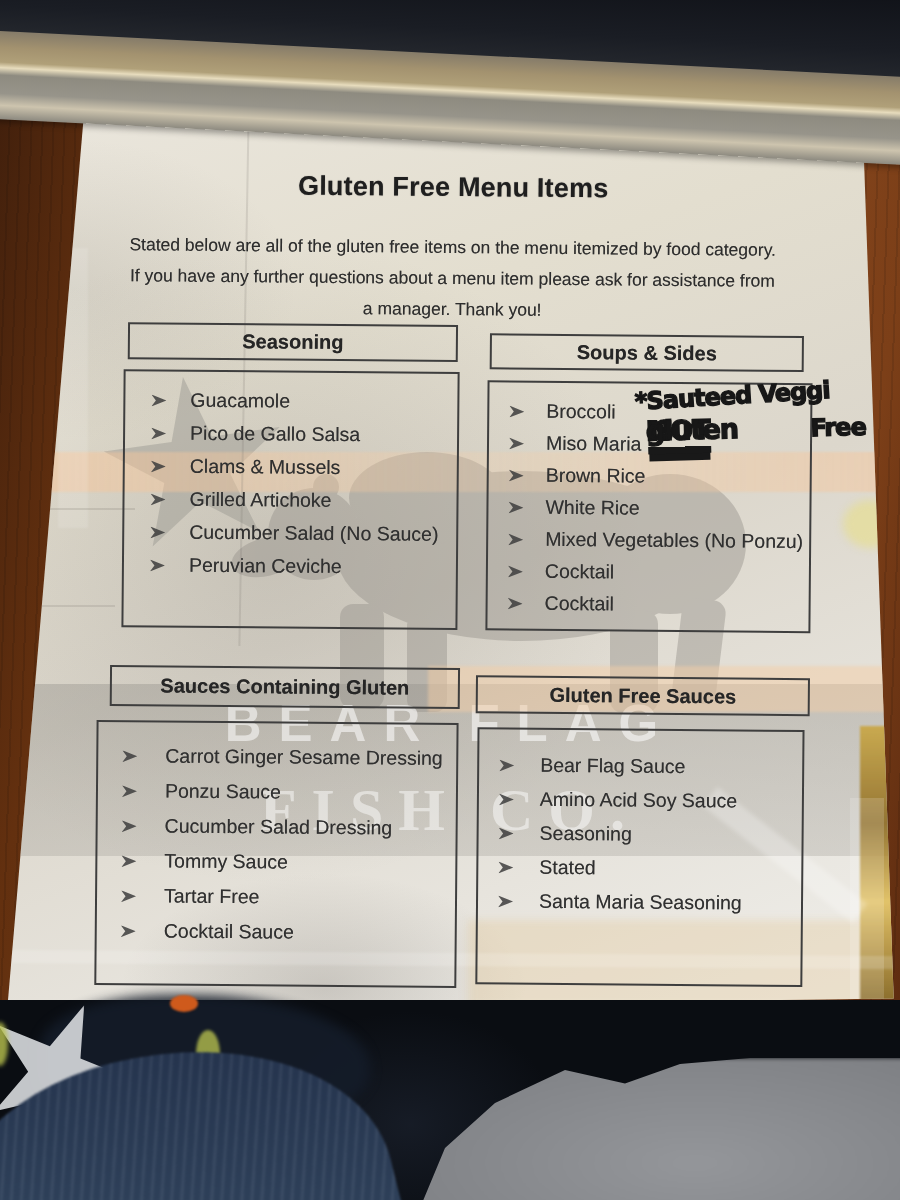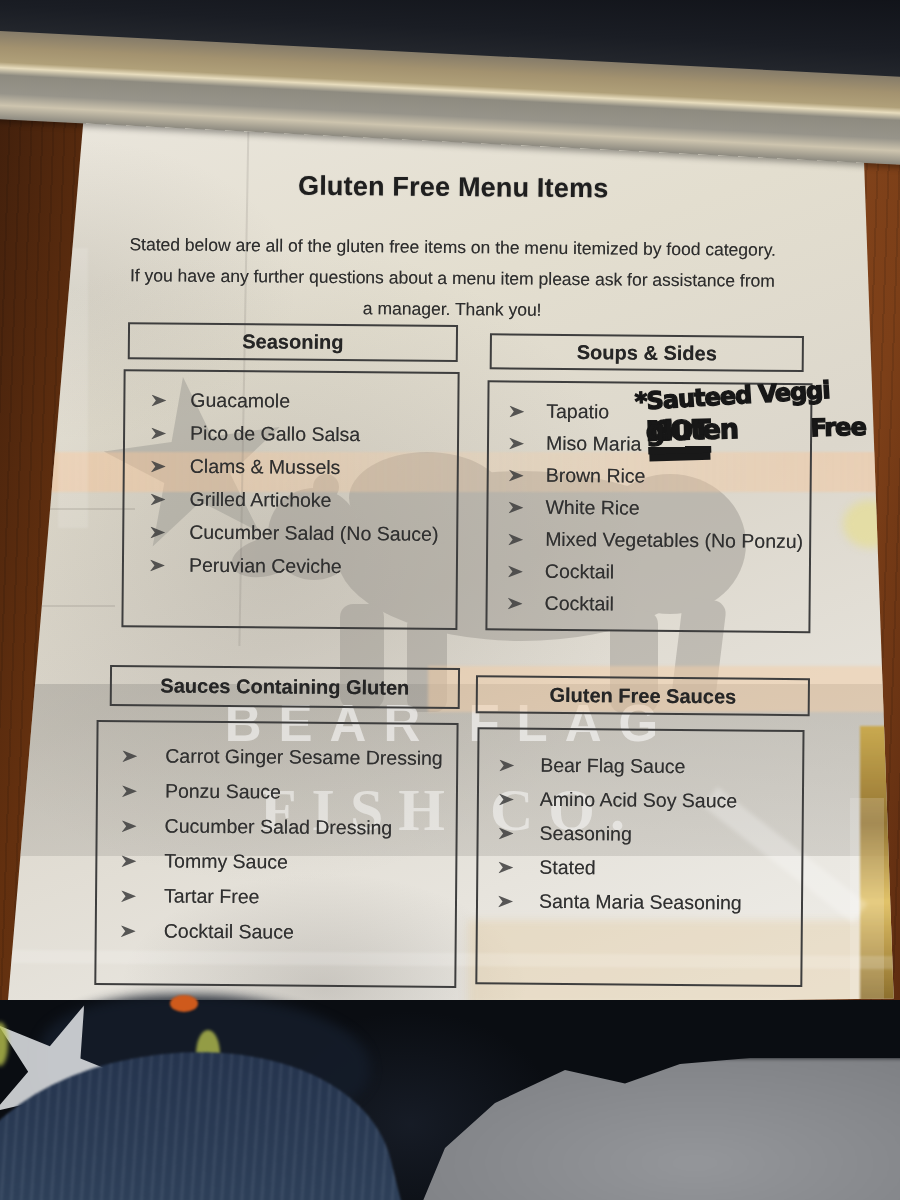--- a/index.html
+++ b/index.html
@@ -220,21 +220,21 @@
             <span class="item-label">Peruvian Ceviche</span>
           </div>
       </div>
 
       <div class="hdr" id="soups-hdr">
         <span>Soups &amp; Sides</span>
       </div>
       <div class="listbox" id="soups-list">
         <div class="row">
             <span class="bullet"></span>
-            <span class="item-label">Tapatio</span>
+            <span class="item-label">Broccoli</span>
           </div>
         <div class="row">
             <span class="bullet"></span>
             <span class="item-label">Miso Maria</span>
           </div>
         <div class="row">
             <span class="bullet"></span>
             <span class="item-label">Brown Rice</span>
           </div>
         <div class="row">

